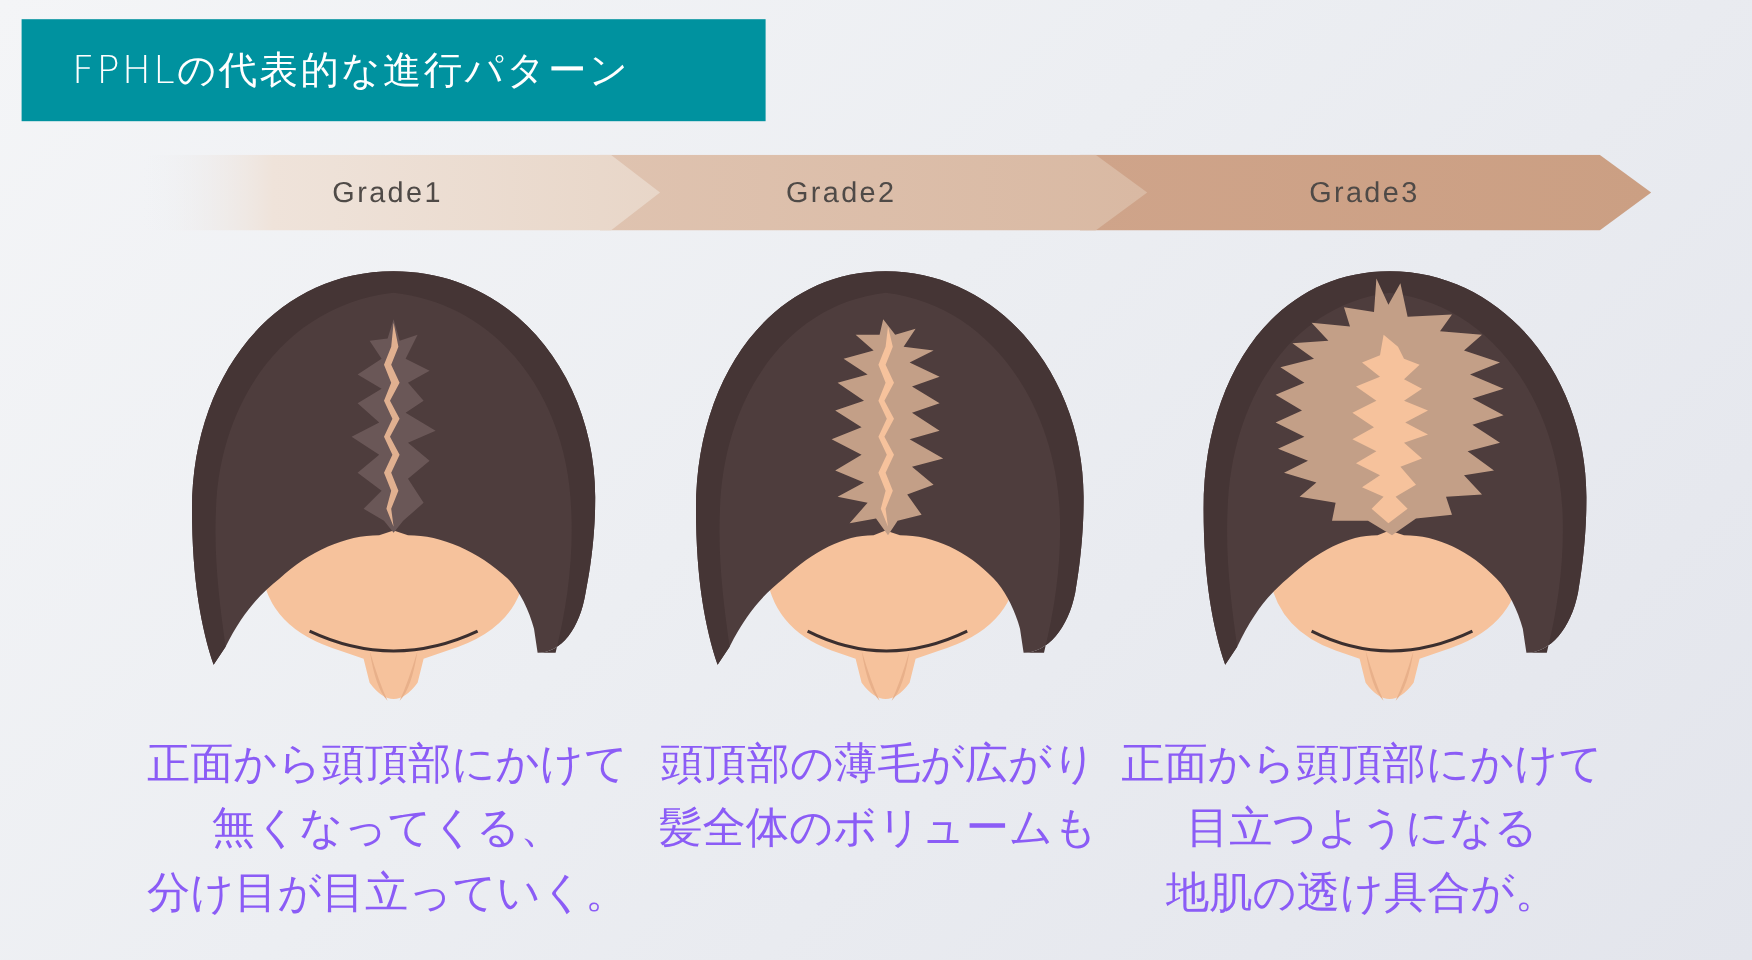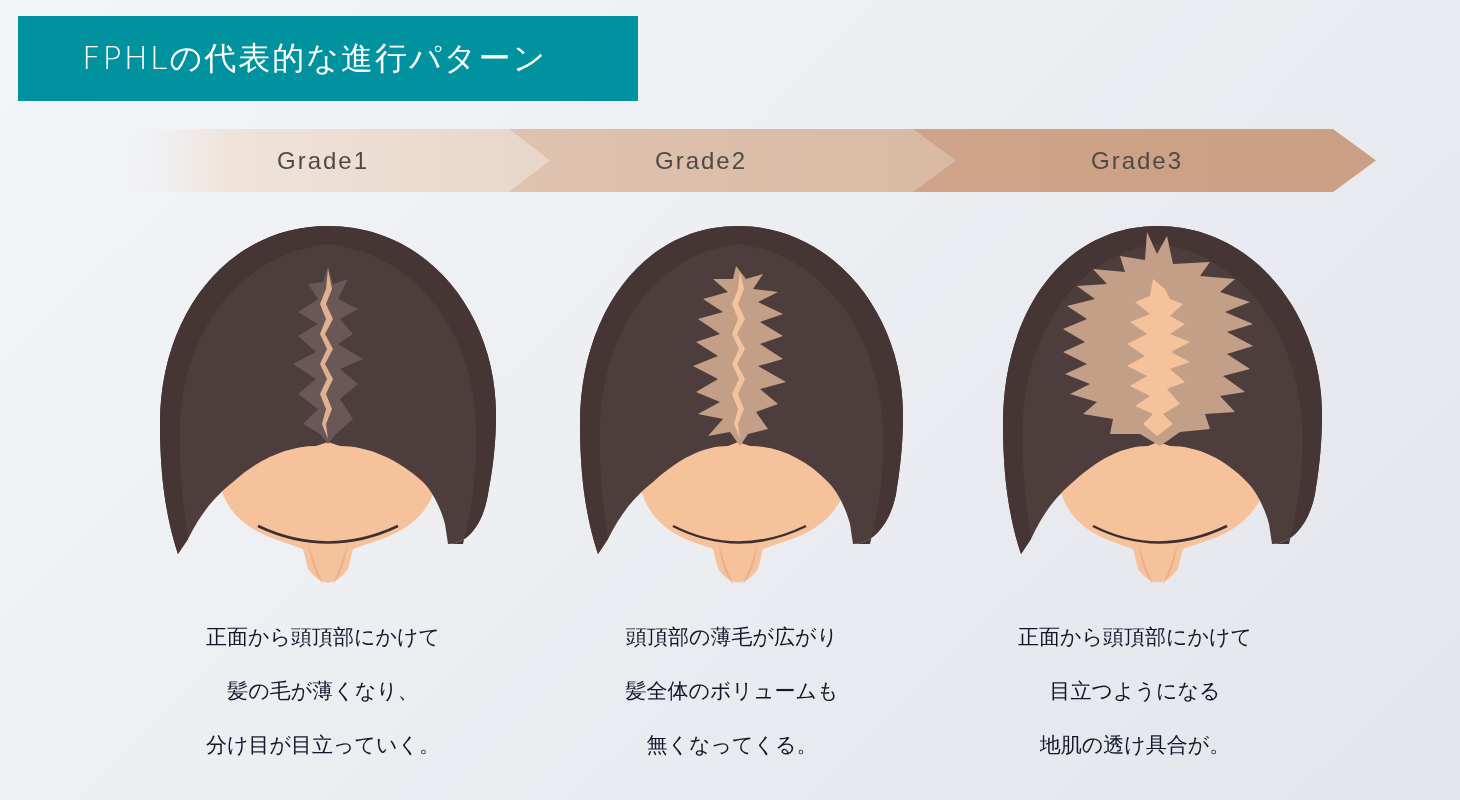--- a/index.html
+++ b/index.html
@@ -5,37 +5,37 @@
     * { margin: 0; padding: 0; box-sizing: border-box; }
     html, body { width: 1460px; height: 800px; overflow: hidden; }
     body {
       position: relative;
       background: linear-gradient(135deg, #f4f5f7 0%, #eceef2 45%, #e3e5ec 100%);
       font-family: "DejaVu Sans", "Liberation Sans", sans-serif;
     }
     .title-box {
       position: absolute; left: 18px; top: 16px; width: 620px; height: 85px;
       background: #00929f;
-      display: flex; align-items: center; padding-left: 64px;
+      display: flex; align-items: center; padding-left: 42px;
     }
     .title-text {
       color: #ffffff; font-size: 32px; font-weight: 300; letter-spacing: 2px;
     }
     .banner { position: absolute; left: 0; top: 129px; width: 1460px; height: 63px; }
     .banner svg { position: absolute; left: 0; top: 0; }
     .grade-label {
       position: absolute; top: 129px; height: 63px; line-height: 63px;
       font-family: "Liberation Sans", "DejaVu Sans", sans-serif;
       font-size: 24px; color: #4f4a47; letter-spacing: 2px;
       text-align: center; width: 240px;
     }
     .head { position: absolute; top: 224px; }
     .caption {
       position: absolute; top: 610px; width: 420px;
-      text-align: center; color: #0f172a; font-size: 21px; line-height: 54px;
+      text-align: center; color: #8b5cf6; font-size: 36px; line-height: 54px;
       font-weight: 300;
     }
     .caption span { display: block; }
   </style>
 </head>
 <body>
 
 <div class="title-box">
   <span class="title-text">FPHLの代表的な進行パターン</span>
 </div>
@@ -108,25 +108,24 @@
     <path d="M163,2 C67,2 8,90 8,200 C8,260 16,300 26,330 L36,315 C50,285 64,270 78,258 C103,235 128,222 153,222 L163,218 L175,222 C203,222 230,235 252,258 C262,268 270,285 274,300 L277,320 C297,320 314,300 320,270 C327,230 327,200 327,190 C327,90 258,2 163,2 Z" fill="#4e3d3d"></path>
     <path d="M163,2 C67,2 8,90 8,200 C8,260 16,300 26,330 L36,315 C31,280 26,240 28,200 C31,110 80,30 163,20 C248,30 302,110 307,200 C309,240 304,280 294,320 L277,320 C297,320 314,300 320,270 C327,230 327,200 327,190 C327,90 258,2 163,2 Z" fill="#453535"></path>
 
     <path d="M152,8 L162,30 L172,12 L178,40 L215,38 L205,52 L240,55 L225,68 L255,78 L230,88 L258,100 L232,108 L258,122 L232,130 L255,145 L228,152 L250,168 L225,172 L240,188 L210,190 L215,205 L185,208 L165,222 L145,210 L115,210 L118,195 L88,190 L102,178 L75,170 L95,160 L70,150 L92,140 L68,128 L90,118 L68,105 L92,95 L72,82 L100,75 L82,62 L112,60 L98,45 L130,48 L125,32 L150,36 Z" fill="#c39f87"></path>
     <path d="M158,55 L170,65 L175,75 L188,80 L175,92 L190,100 L175,110 L195,118 L176,128 L195,138 L175,145 L190,158 L172,165 L185,180 L168,190 L178,200 L162,212 L148,200 L158,190 L140,182 L155,172 L135,162 L152,152 L132,142 L150,132 L132,120 L152,110 L135,98 L155,90 L140,78 L155,72 Z" fill="#f6c29c"></path>
   </svg>
 </div>
 
 <div class="caption" style="left:113px;">
   <span>正面から頭頂部にかけて</span>
-  <span>髪の毛が薄くなり、</span>
+  <span>無くなってくる、</span>
   <span>分け目が目立っていく。</span>
 </div>
 <div class="caption" style="left:522px;">
   <span>頭頂部の薄毛が広がり</span>
   <span>髪全体のボリュームも</span>
-  <span>無くなってくる。</span>
 </div>
 <div class="caption" style="left:925px;">
   <span>正面から頭頂部にかけて</span>
   <span>目立つようになる</span>
   <span>地肌の透け具合が。</span>
 </div>
 
 </body></html>

